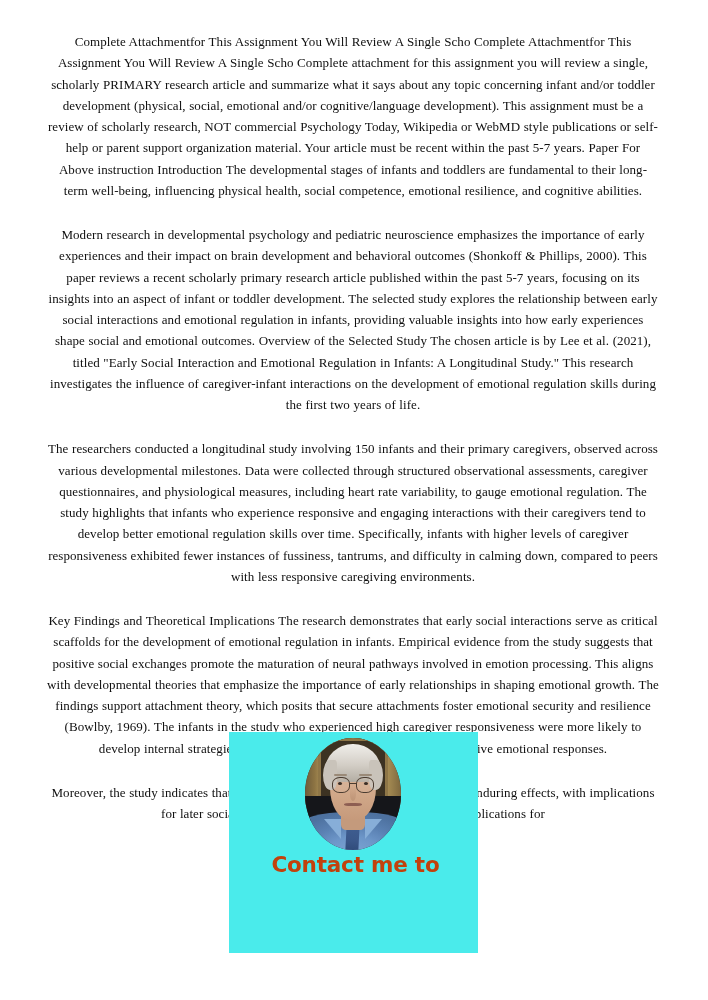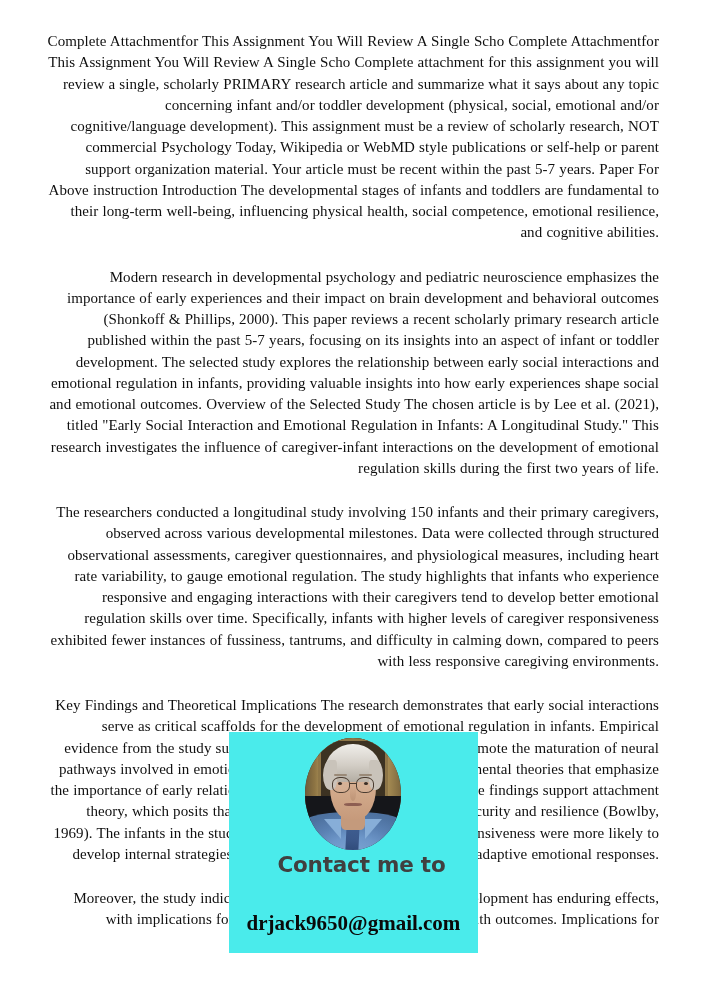--- a/index.html
+++ b/index.html
@@ -24,24 +24,24 @@
 
   #doc-body {
     position: absolute;
     left: 47px;
     top: 31px;
     width: 612px;
   }
 
   .para {
     margin: 0 0 23px 0;
-    font-size: 15px;
+    font-size: 13px;
     line-height: 21.25px;
     color: #0f0f0f;
-    text-align: right;
+    text-align: center;
     letter-spacing: 0.005em;
     word-spacing: 0.02em;
   }
   .para:last-child { margin-bottom: 0; }
 
   
   #contact-overlay {
     position: absolute;
     left: 229px;
     top: 732px;
@@ -161,27 +161,27 @@
     background: linear-gradient(180deg, rgba(190,150,120,0) 0%, rgba(178,136,107,0.55) 100%);
     border-radius: 40% 40% 50% 50%;
   }
   .ph-mouth {
     left: 41%; top: 58%; width: 18%; height: 2.6%;
     background: #8d5e52; border-radius: 40%;
   }
 
   #overlay-line1, #overlay-line2 {
     position: absolute;
-    left: 8px; width: 100%;
+    left: 2px; width: 100%;
     text-align: center;
     font-family: "DejaVu Sans", "Liberation Sans", sans-serif;
     font-weight: 700;
     font-size: 21.5px;
     line-height: 26px;
-    color: #404040;
+    color: #c2410c;
     letter-spacing: -0.2px;
   }
   #overlay-line1 { top: 120px; }
   #overlay-line2 { top: 146px; }
 
   #overlay-email {
     position: absolute;
     left: 0; top: 178px; width: 100%;
     text-align: center;
     font-family: "Liberation Serif", "DejaVu Serif", serif;
@@ -224,16 +224,15 @@
       <div class="ph-layer ph-glass l"></div>
       <div class="ph-layer ph-glass r"></div>
       <div class="ph-layer ph-bridge"></div>
       <div class="ph-layer ph-eye l"></div>
       <div class="ph-layer ph-eye r"></div>
       <div class="ph-layer ph-nose"></div>
       <div class="ph-layer ph-mouth"></div>
     </div>
 
     <div id="overlay-line1">Contact me to</div>
-    <div id="overlay-email">drjack9650@gmail.com</div>
   </div>
 
 </div>
 
 </body></html>

